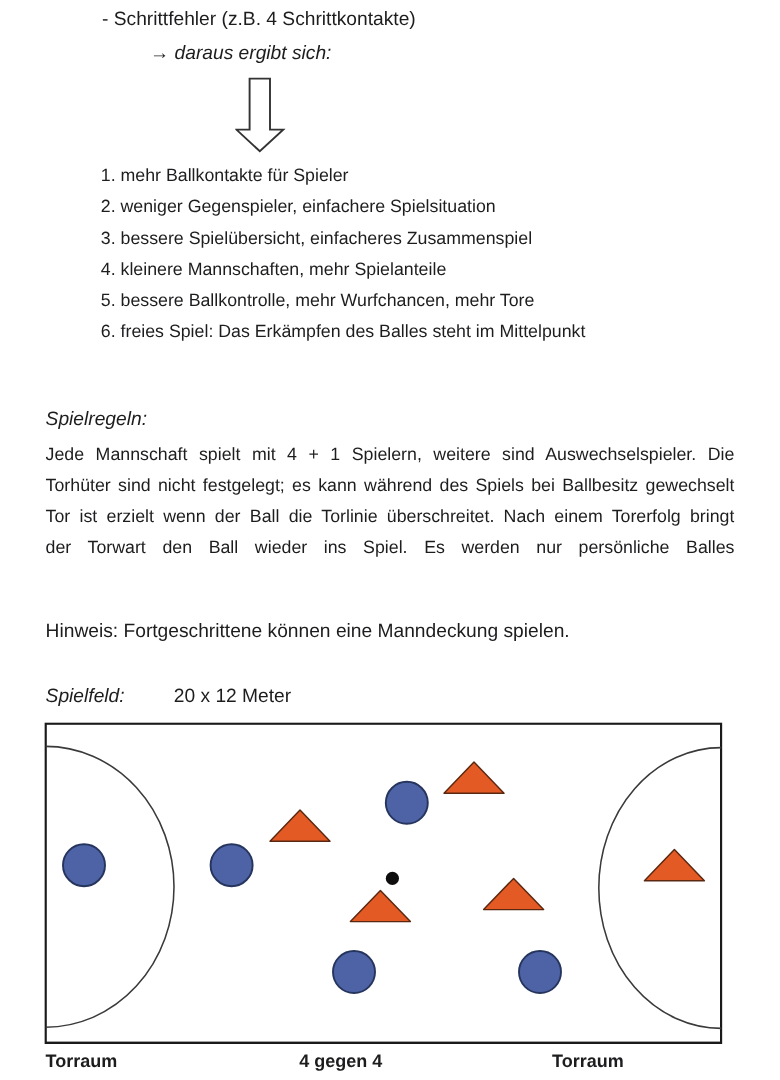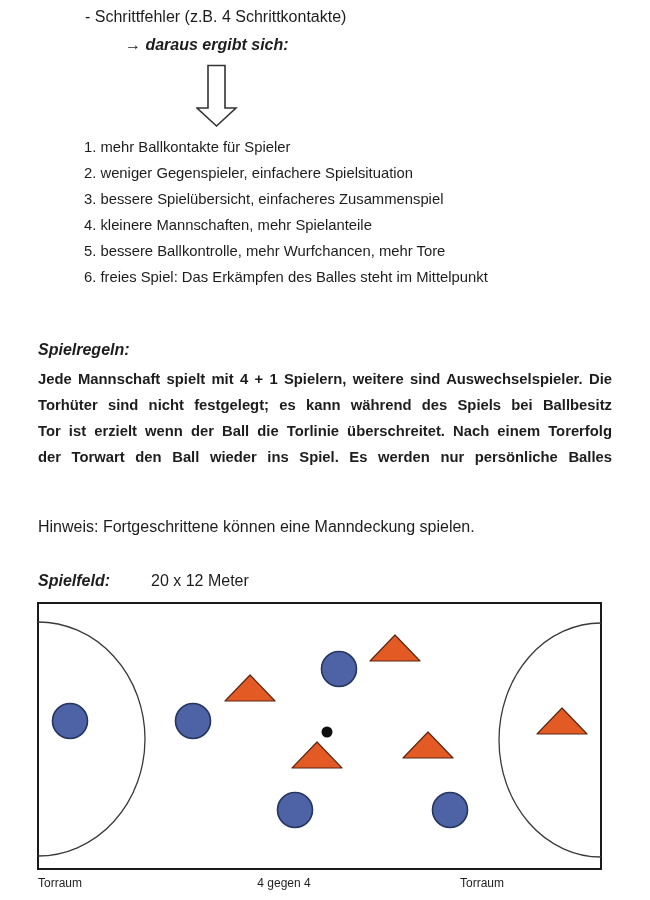--- a/index.html
+++ b/index.html
@@ -2,42 +2,42 @@
 <html><head>
 <meta charset="utf-8">
 <style>
   html,body { margin:0; padding:0; }
   body {
     width:650px; height:900px; background:#ffffff; position:relative;
     font-family:"Liberation Sans", sans-serif; color:#1d1d1f; overflow:hidden;
   }
   .abs { position:absolute; }
   .txt { font-size:16px; line-height:20px; white-space:nowrap;text-align:center; }
-  .it  { font-style:italic;font-weight:bold; }
+  .it  { font-style:italic; }
 
   #intro-line1 { left:85px;  top:7px;  }
   #intro-line2 { left:125px; top:35px; }
 
   #down-arrow { left:196px; top:64px; }
 
   #benefits { left:84px; top:134px; font-size:14.8px; }
   #benefits .item { height:26px; line-height:26px; white-space:nowrap; }
 
   #rules-heading { left:38px; top:340px; }
   #rules { left:38px; top:366px; width:574px; font-size:14.8px; }
-  #rules .rline { line-height:26px; height:26px; overflow:hidden;font-weight:bold; }
+  #rules .rline { line-height:26px; height:26px; overflow:hidden; }
   #rules .just  { text-align:justify; text-align-last:justify; }
   #hint-line { left:38px; top:517px; }
 
   #pitch-label-row { left:38px; top:571px; }
   #pitch-dimensions { font-style:normal; margin-left:41px; }
 
   #pitch-wrap { left:37px; top:602px; width:565px; height:268px; }
 
-  .caption { position:absolute; top:876px; font-size:12px; font-weight:normal; white-space:nowrap; }
+  .caption { position:absolute; top:876px; font-size:15px; font-weight:bold; white-space:nowrap; }
   #caption-left   { left:38px; }
   #caption-center { left:199px; width:170px; text-align:center; }
   #caption-right  { left:460px; }
 </style>
 </head>
 <body>
 
 <div class="abs txt" id="intro-line1">- Schrittfehler (z.B. 4 Schrittkontakte)</div>
 <div class="abs txt it" id="intro-line2">→ daraus ergibt sich:</div>
 

